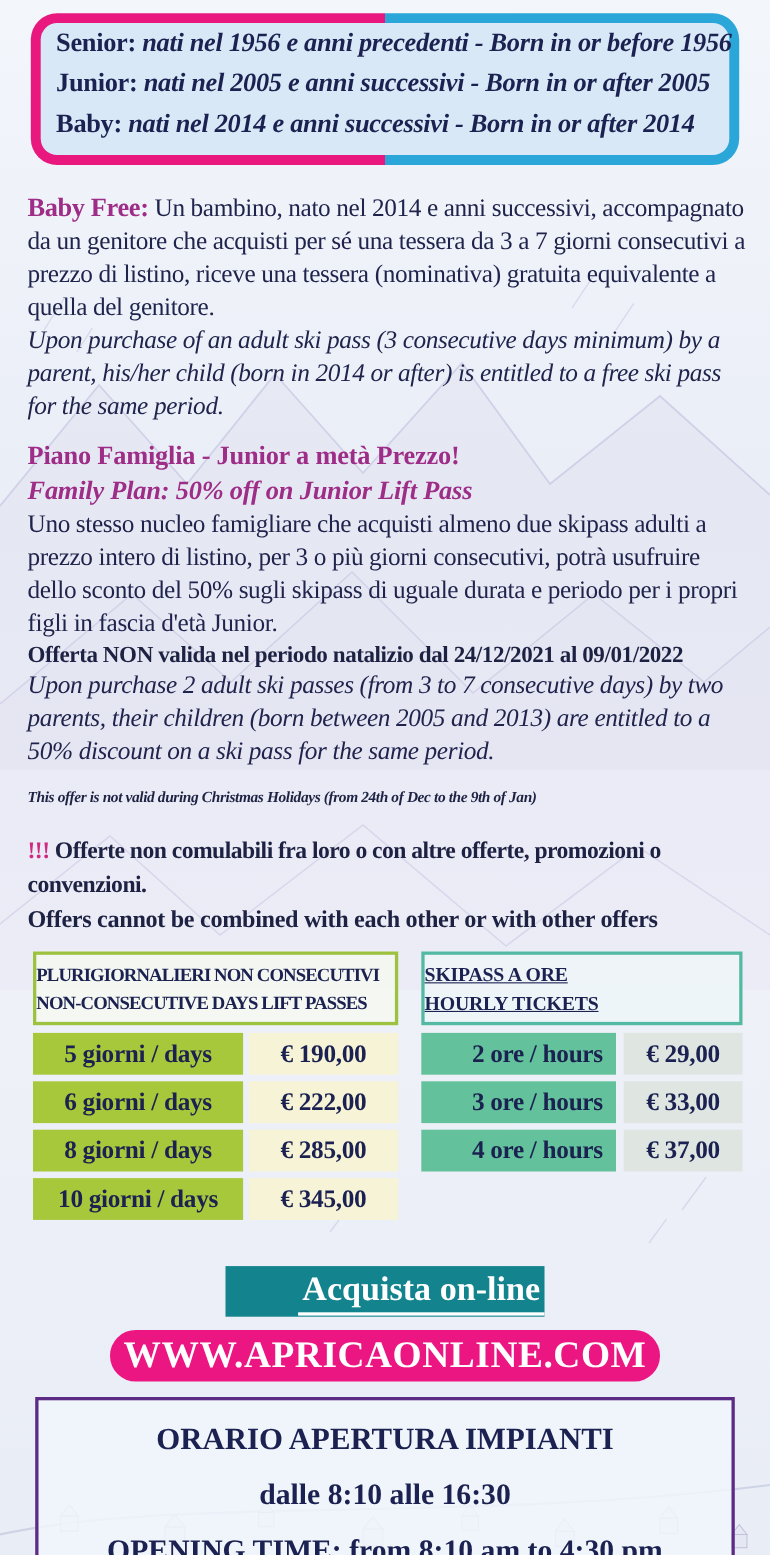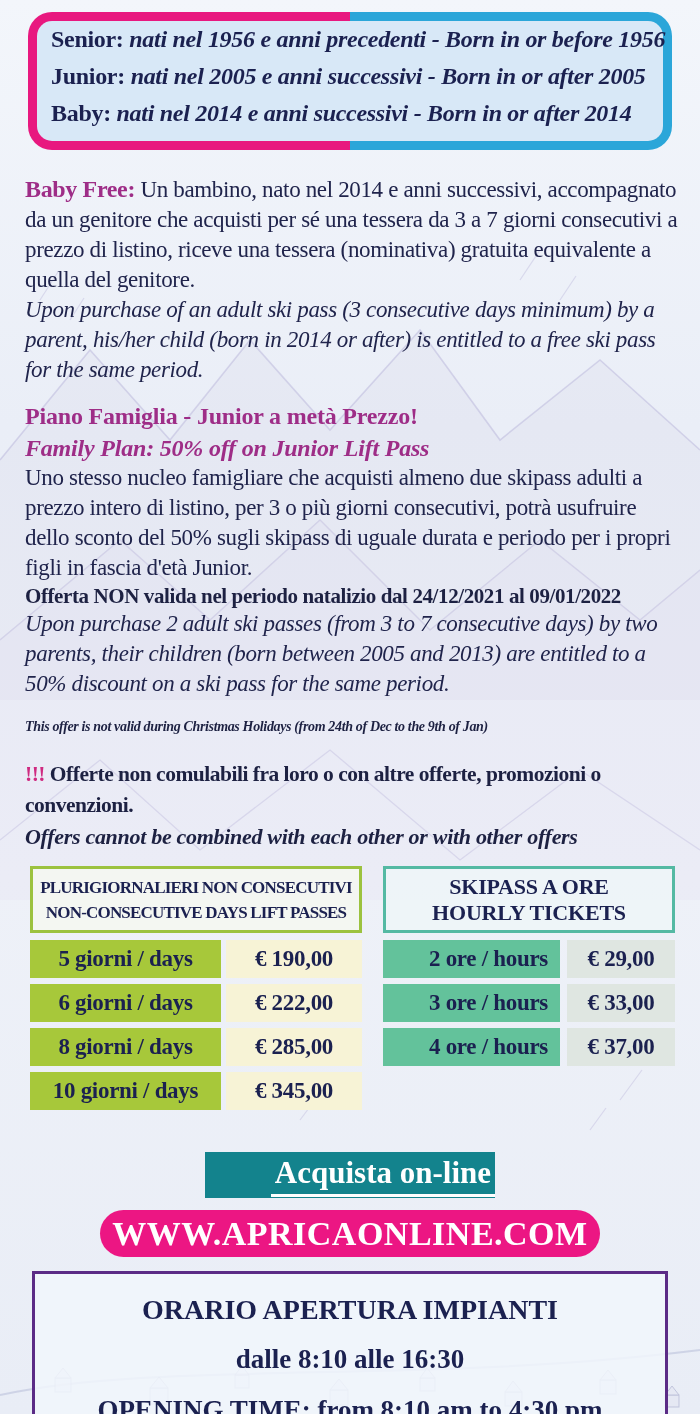--- a/index.html
+++ b/index.html
@@ -30,32 +30,32 @@
   .purple-title { color:#9e2d87; font-weight:bold; font-size:24px; }
   .en-italic { font-style:italic; }
   .baby-it { margin-top:24px; }
   .fam-title { margin:16px 15px 0 25px; font-size:24px; line-height:30px; font-weight:bold; color:#9e2d87; letter-spacing:-0.2px; }
   .fam-sub { margin:2px 15px 0 25px; font-size:24px; line-height:30px; font-weight:bold; font-style:italic; color:#9e2d87; letter-spacing:-0.2px; }
   .note-strong { margin:0 0 0 25px; font-size:21px; line-height:26px; font-weight:bold; white-space:nowrap; letter-spacing:-0.4px; color:#1d2142; }
   .note-small { margin:16px 0 0 25px; font-size:14px; line-height:24px; font-weight:bold; font-style:italic; white-space:nowrap; letter-spacing:-0.35px; color:#1d2142; }
 
   .offers { margin:20px 5px 0 25px; font-size:21.5px; line-height:31px; font-weight:bold; letter-spacing:-0.5px; color:#1d2142; }
   .offers .bang { color:#cf2a81; }
-  .offers-en { margin:1px 5px 0 25px; font-size:22px; line-height:30px; font-weight:bold; font-style:italic; color:#1d2142; letter-spacing:-0.3px; }
+  .offers-en { margin:1px 5px 0 25px; font-size:22px; line-height:30px; font-weight:bold; color:#1d2142; letter-spacing:-0.3px; }
 
   
   .tables { display:flex; margin:14px 0 0 30px; gap:21px; align-items:flex-start; }
   .price-table.left  { width:332px; }
   .price-table.right { width:292px; }
   .t-head {
-    height:67px; display:flex; flex-direction:column; justify-content:center; text-align:center;
+    height:67px; display:flex; flex-direction:column; justify-content:center; text-align:left;
     font-weight:bold; color:#1b2150; margin-bottom:7px;
   }
   .t-head.green { border:3px solid #9cc23f; background:rgba(247,250,240,0.72); font-size:17px; line-height:25px; letter-spacing:-0.8px; }
-  .t-head.teal  { border:3px solid #54b9a3; background:rgba(238,246,248,0.72); font-size:22px; line-height:26px; letter-spacing:-0.2px; }
+  .t-head.teal  { border:3px solid #54b9a3; background:rgba(238,246,248,0.72); font-size:18px; line-height:26px; letter-spacing:-0.2px;text-decoration:underline; }
   .t-row { display:flex; margin-bottom:6px; }
   .left  .t-row { gap:5px; }
   .right .t-row { gap:7px; }
   .cell {
     height:38px; display:flex; align-items:center; justify-content:center;
     font-size:23px; font-weight:bold; color:#1b2150; letter-spacing:-0.3px;
   }
   .left  .cell.label { width:191px; background:#a7c83a; }
   .left  .cell.price { width:136px; background:#f7f3d6; }
   .right .cell.label { width:177px; background:#63c29b;padding-left:34px; }

